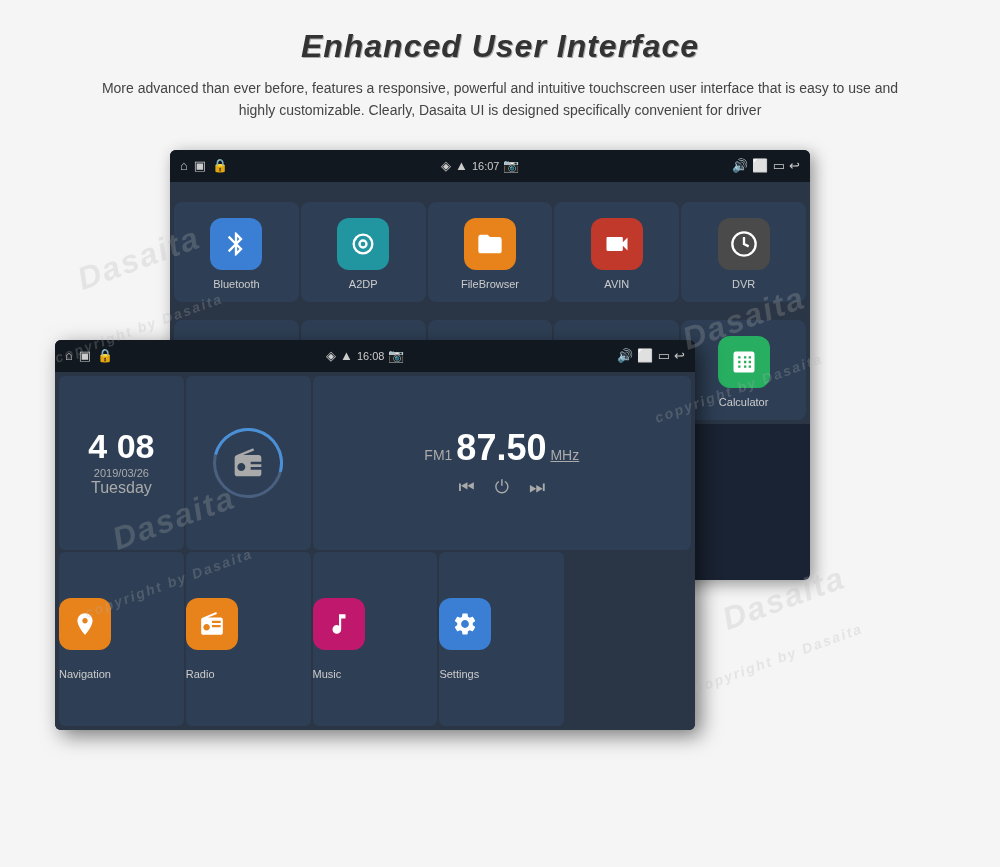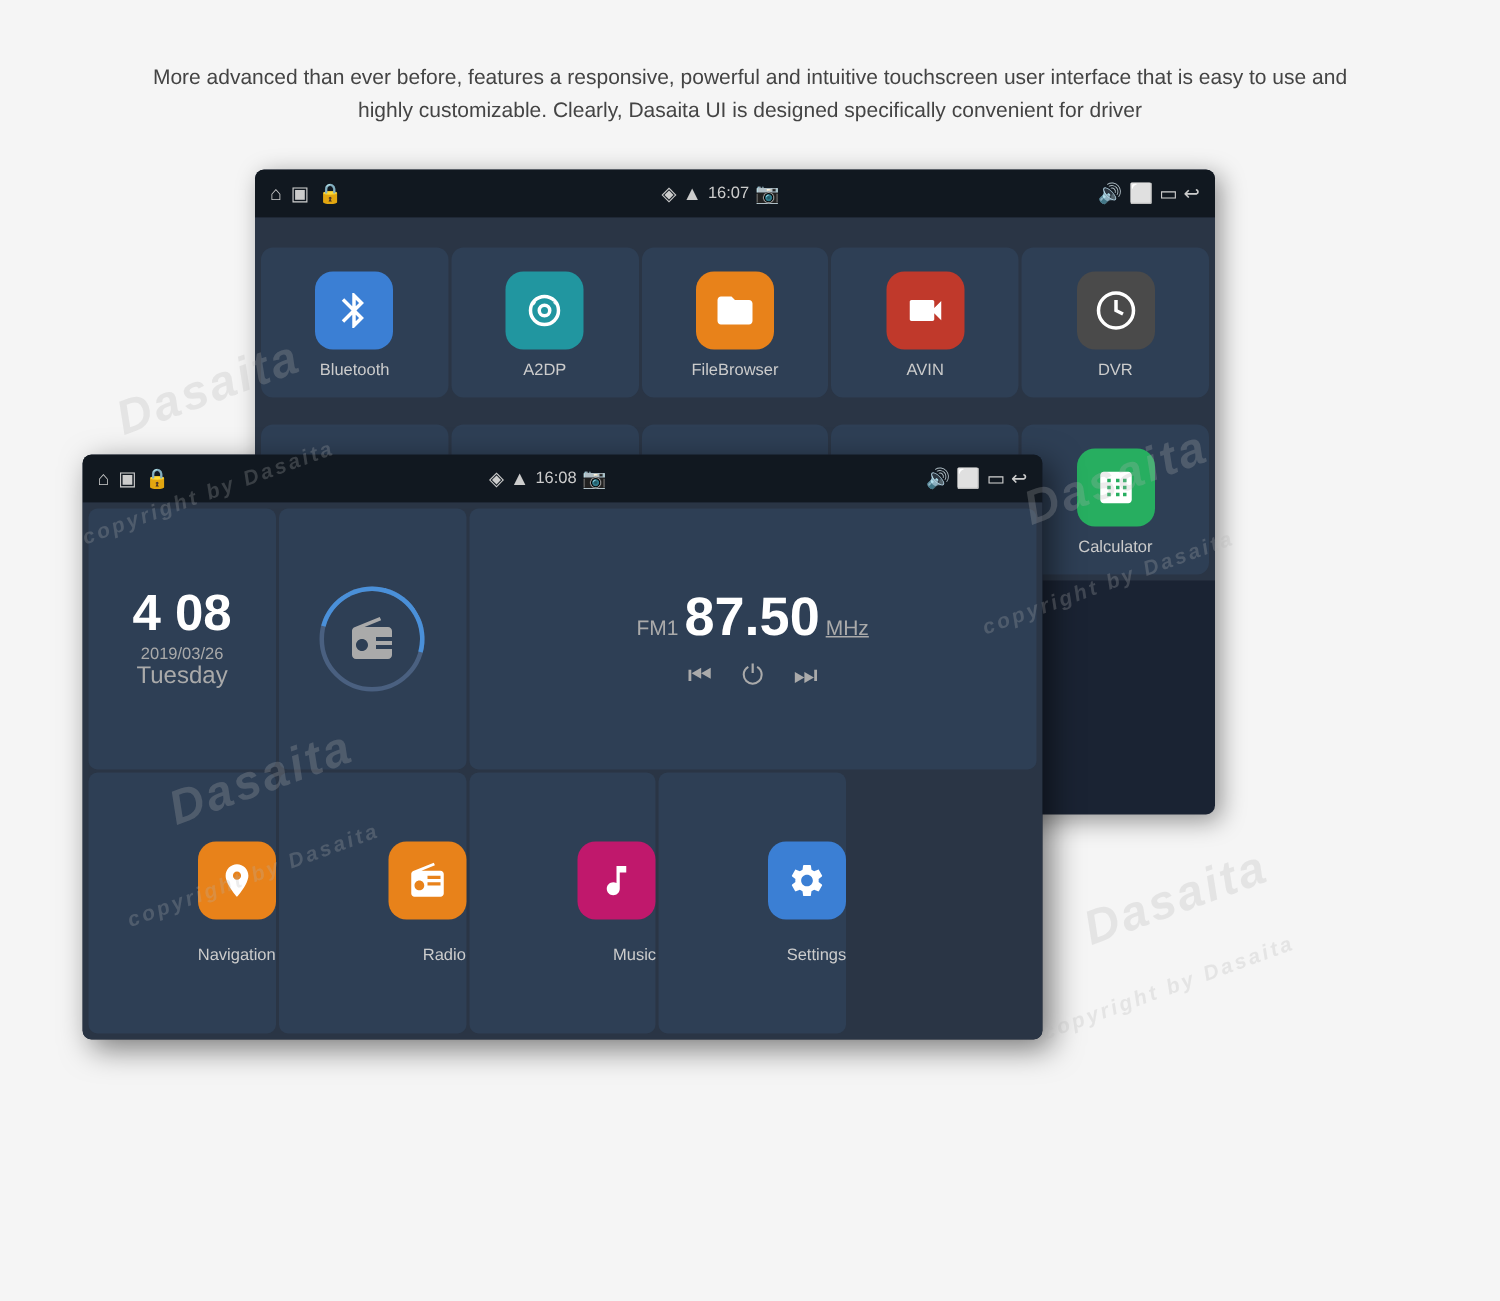--- a/index.html
+++ b/index.html
@@ -263,21 +263,21 @@
       font-size: 18px;
       color: #aaa;
       cursor: pointer;
     }
 
     
     .bottom-app {
       grid-row: 2;
       display: flex;
       flex-direction: column;
-      align-items: flex-end;
+      align-items: flex-start;
       justify-content: center;
       gap: 18px;
       cursor: pointer;
     }
     .bottom-icon {
       width: 52px;
       height: 52px;
       border-radius: 12px;
       display: flex;
       align-items: center;
@@ -306,20 +306,21 @@
   <div class="watermark" style="top:240px;left:75px;font-size:32px;">Dasaita</div>
   <div class="watermark" style="top:320px;left:50px;font-size:14px;">copyright by Dasaita</div>
   <div class="watermark" style="top:500px;left:110px;font-size:32px;">Dasaita</div>
   <div class="watermark" style="top:575px;left:80px;font-size:14px;">copyright by Dasaita</div>
   <div class="watermark" style="top:300px;left:680px;font-size:32px;">Dasaita</div>
   <div class="watermark" style="top:380px;left:650px;font-size:14px;">copyright by Dasaita</div>
   <div class="watermark" style="top:580px;left:720px;font-size:32px;">Dasaita</div>
   <div class="watermark" style="top:650px;left:690px;font-size:14px;">copyright by Dasaita</div>
 
   <div class="header">
+    <div class="header-title">Enhanced User Interface</div>
     <div class="header-desc">More advanced than ever before, features a responsive, powerful and intuitive touchscreen user interface that is easy to use and highly customizable. Clearly, Dasaita UI is designed specifically convenient for driver</div>
   </div>
 
   <div class="screens-container">
 
     <div class="screen-back">
 
       <div class="status-bar">
         <div class="status-left">
           <span class="status-icon">⌂</span>

